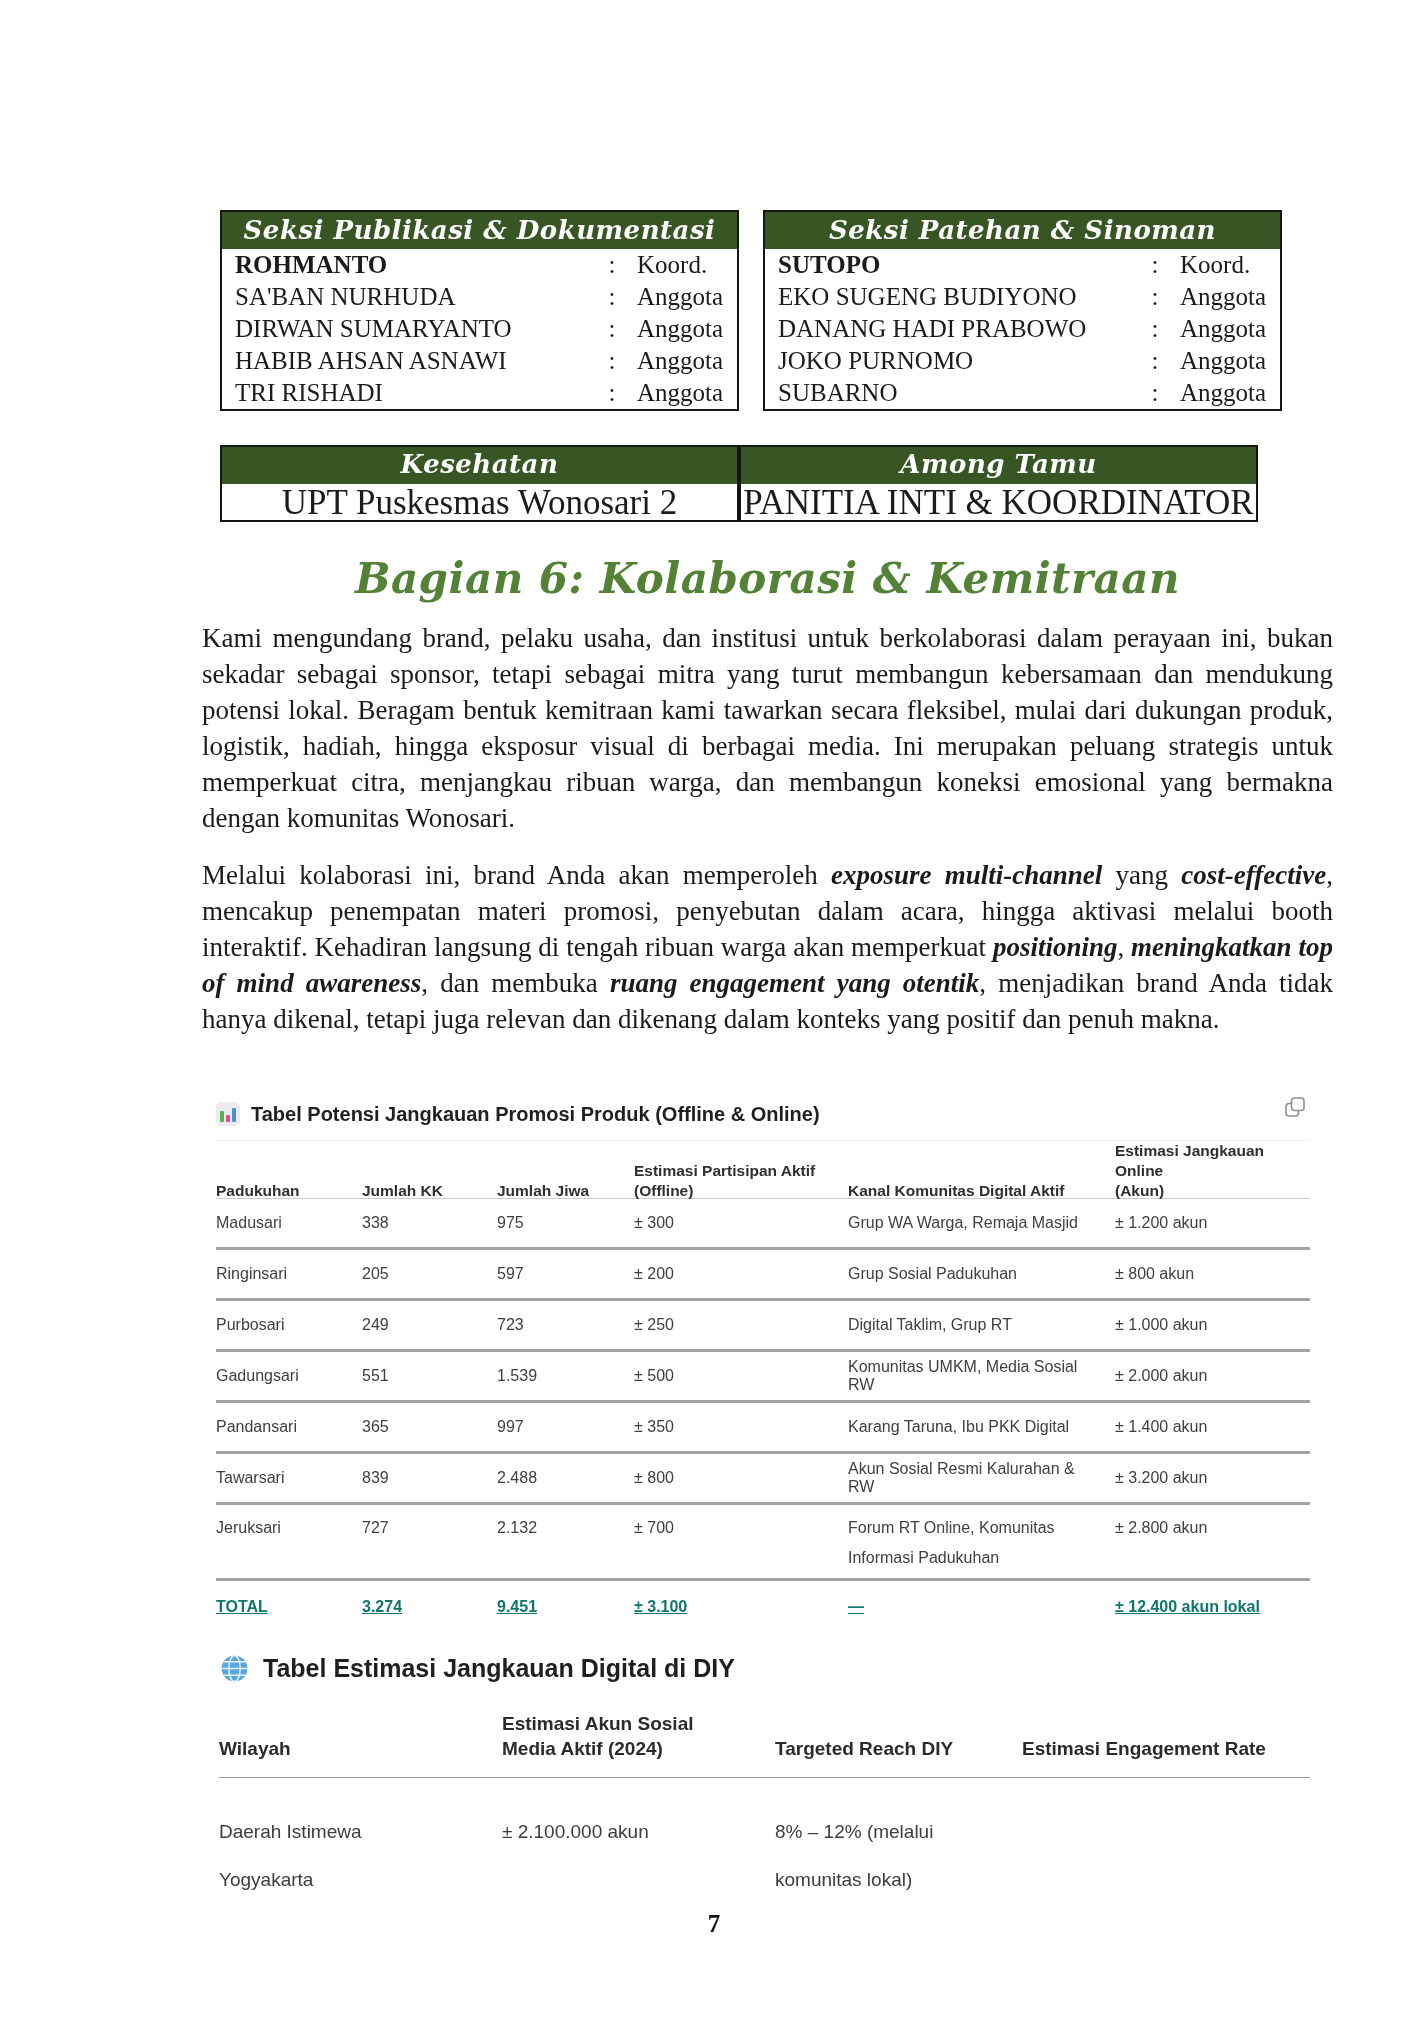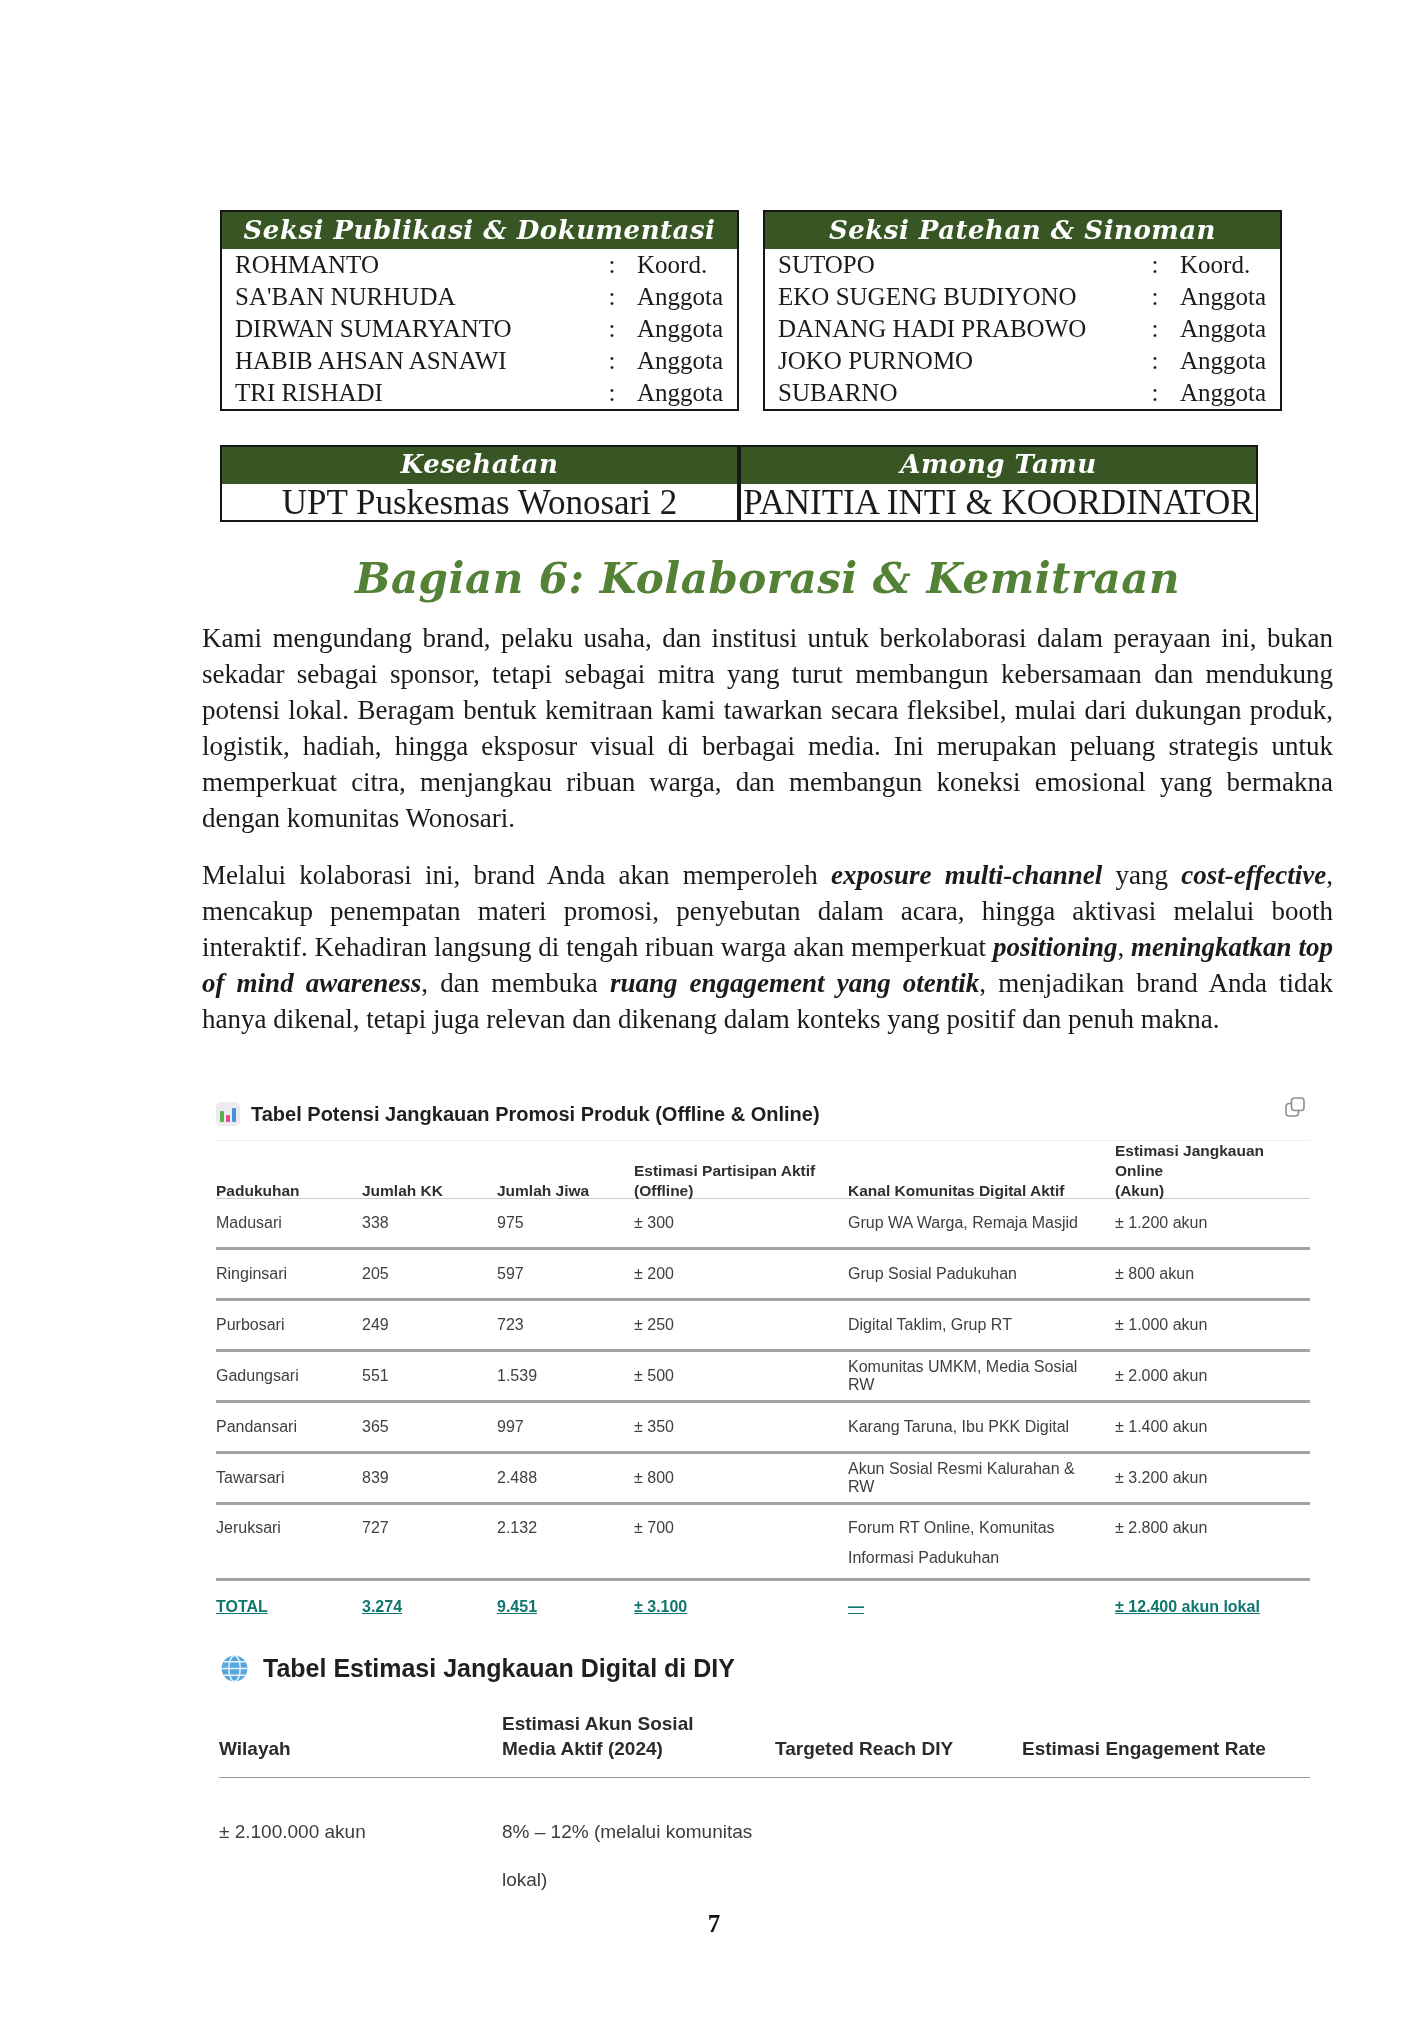--- a/index.html
+++ b/index.html
@@ -7,21 +7,21 @@
         font-family:"Liberation Serif",serif;color:#1b1b1b;}
 
   
   .committee-row{position:absolute;left:220px;top:210px;width:1062px;display:flex;gap:24px;}
   .ctable{width:613px;border:2px solid #161616;box-sizing:border-box;background:#fff;}
   .script-text{font-family:"DejaVu Serif",serif;font-style:italic;font-weight:bold;letter-spacing:.5px;}
   .ctable-header{height:37px;background:var(--green-dark);color:#fff;text-align:center;
                  font-size:26px;line-height:36px;}
   .crow{display:grid;grid-template-columns:360px 34px 1fr;height:32px;align-items:center;
         padding-left:13px;font-size:25px;}
-  .crow.bold .cname{font-weight:normal;}
+  .crow.bold .cname{font-weight:bold;}
   .ccolon{text-align:center;}
   .crole{padding-left:8px;}
 
   
   .info-row{position:absolute;left:220px;top:445px;width:1062px;display:flex;}
   .ibox{width:519px;border:2px solid #161616;box-sizing:border-box;text-align:center;background:#fff;}
   .ibox-header{height:37px;background:var(--green-dark);color:#fff;font-size:26px;line-height:35px;}
   .ibox-body{height:36px;font-size:35px;line-height:37px;}
 
   
@@ -262,20 +262,22 @@
     </div>
     <div class="dhead-row">
         <div class="dhead-cell">Wilayah</div>
         <div class="dhead-cell">Estimasi Akun Sosial
 Media Aktif (2024)</div>
         <div class="dhead-cell">Targeted Reach DIY</div>
         <div class="dhead-cell">Estimasi Engagement Rate</div>
       </div>
     <div>
         <div class="drow">
+          <div class="dcell">Daerah Istimewa
+Yogyakarta</div>
           <div class="dcell">± 2.100.000 akun</div>
           <div class="dcell">8% – 12% (melalui komunitas lokal)</div>
         </div>
       </div>
   </div>
 
   <div class="pagenum">7</div>
 
 </div>
 

